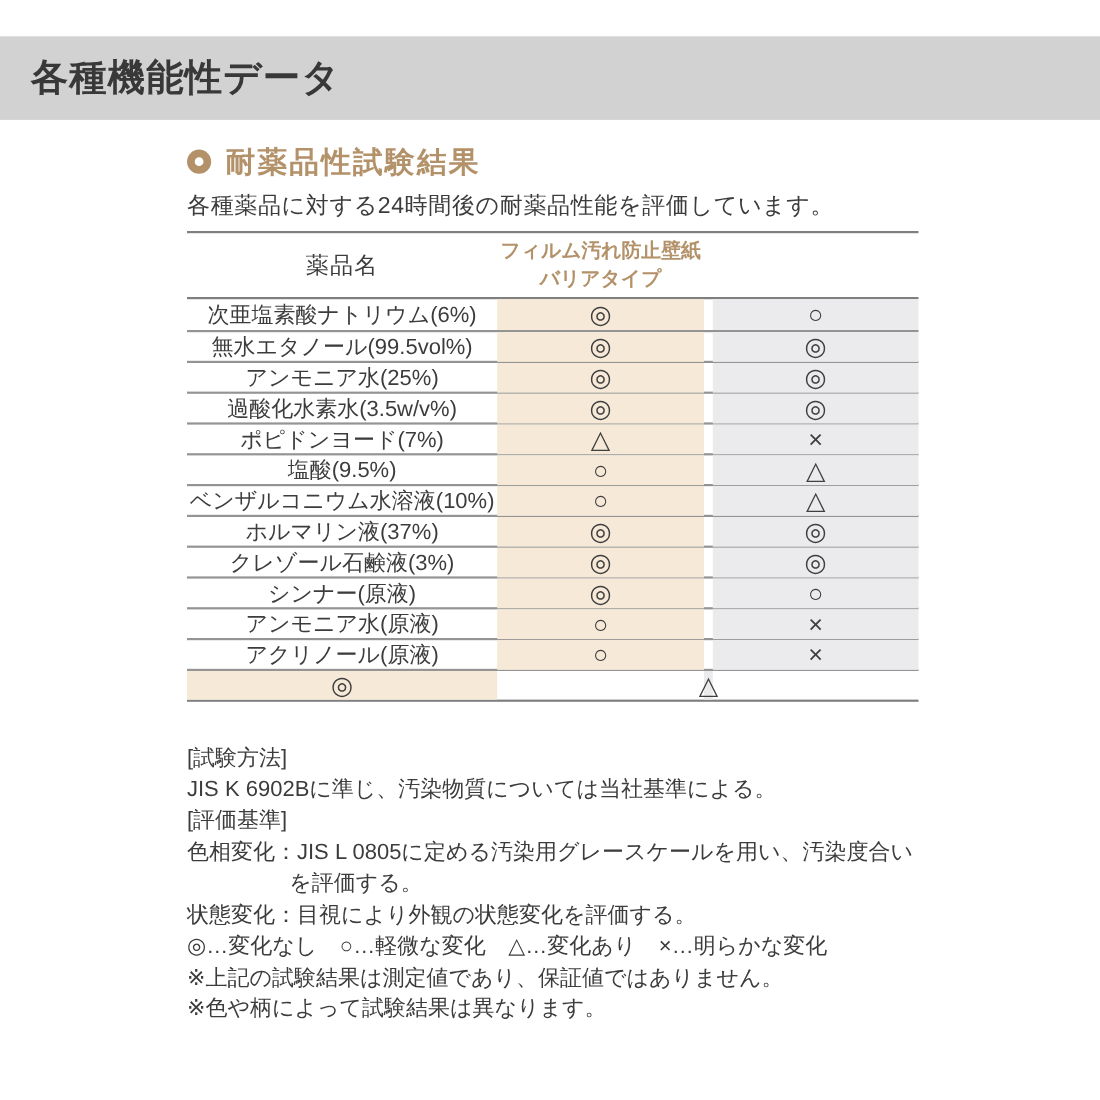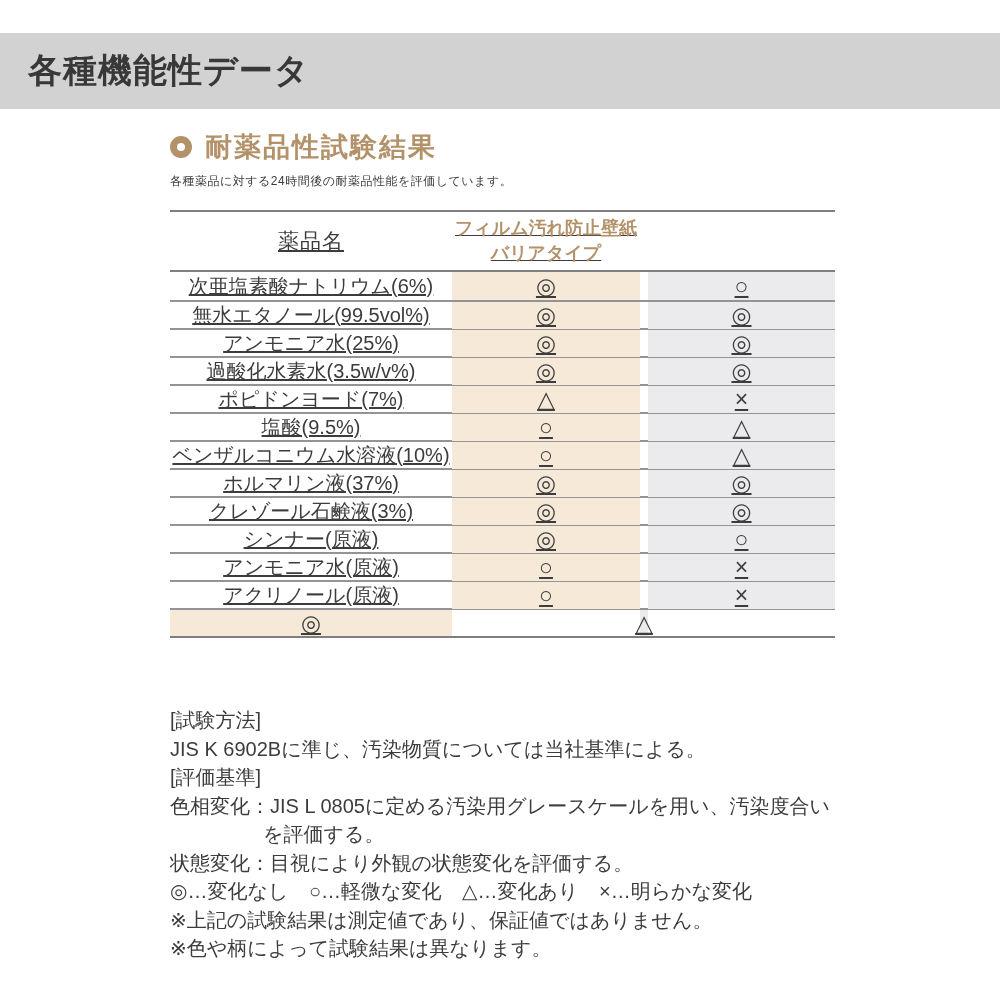--- a/index.html
+++ b/index.html
@@ -37,30 +37,30 @@
     width:22px;height:22px;border-radius:50%;
     border:7px solid var(--accent-gold);
     background:#fff;flex:0 0 auto;
   }
   .section-heading h2{
     font-size:27px;font-weight:bold;color:var(--accent-gold);
     letter-spacing:2px;
   }
   .section-desc{
     position:absolute;left:170px;top:173px;
-    font-size:12px;color:var(--text-dark);letter-spacing:.5px;
+    font-size:21px;color:var(--text-dark);letter-spacing:.5px;
   }
   
   .chem-table{
     position:absolute;left:170px;top:210px;width:665px;
     border-top:2px solid var(--table-border-strong);
     border-bottom:2px solid var(--table-border-strong);
   }
   .t-row{
-    display:grid;grid-template-columns:282px 188px 8px 187px;text-decoration:underline;
+    display:grid;grid-template-columns:282px 188px 8px 187px;
   }
   .header-row{
     height:60px;border-bottom:2px solid var(--table-border-strong);
   }
   .data-row{height:28px;}
   .data-row + .data-row{border-top:2px solid var(--table-border-light);}
   .cell{
     display:flex;align-items:center;justify-content:center;
     text-align:center;white-space:nowrap;
   }
@@ -70,21 +70,21 @@
     color:var(--accent-gold);font-weight:bold;font-size:18px;
   }
   .vinyl-head{font-size:21px;letter-spacing:1px;}
   .name-cell{font-size:20px;letter-spacing:0;}
   .film-cell{background:var(--film-column-bg);}
   .vinyl-cell{background:var(--vinyl-column-bg);}
   .rating{font-size:23px;color:#3f3f3f;line-height:1;}
   
   .notes{
     position:absolute;left:170px;top:675px;width:690px;
-    font-size:20px;line-height:28.5px;color:var(--text-dark);margin-top:31px;
+    font-size:20px;line-height:28.5px;color:var(--text-dark);
   }
   .notes .line{white-space:nowrap;}
   .notes .indent{padding-left:93px;}
   .legend-line span{margin-right:15px;}
 </style>
 </head>
 <body>
 
 <header class="title-bar">
   <h1>各種機能性データ</h1>

